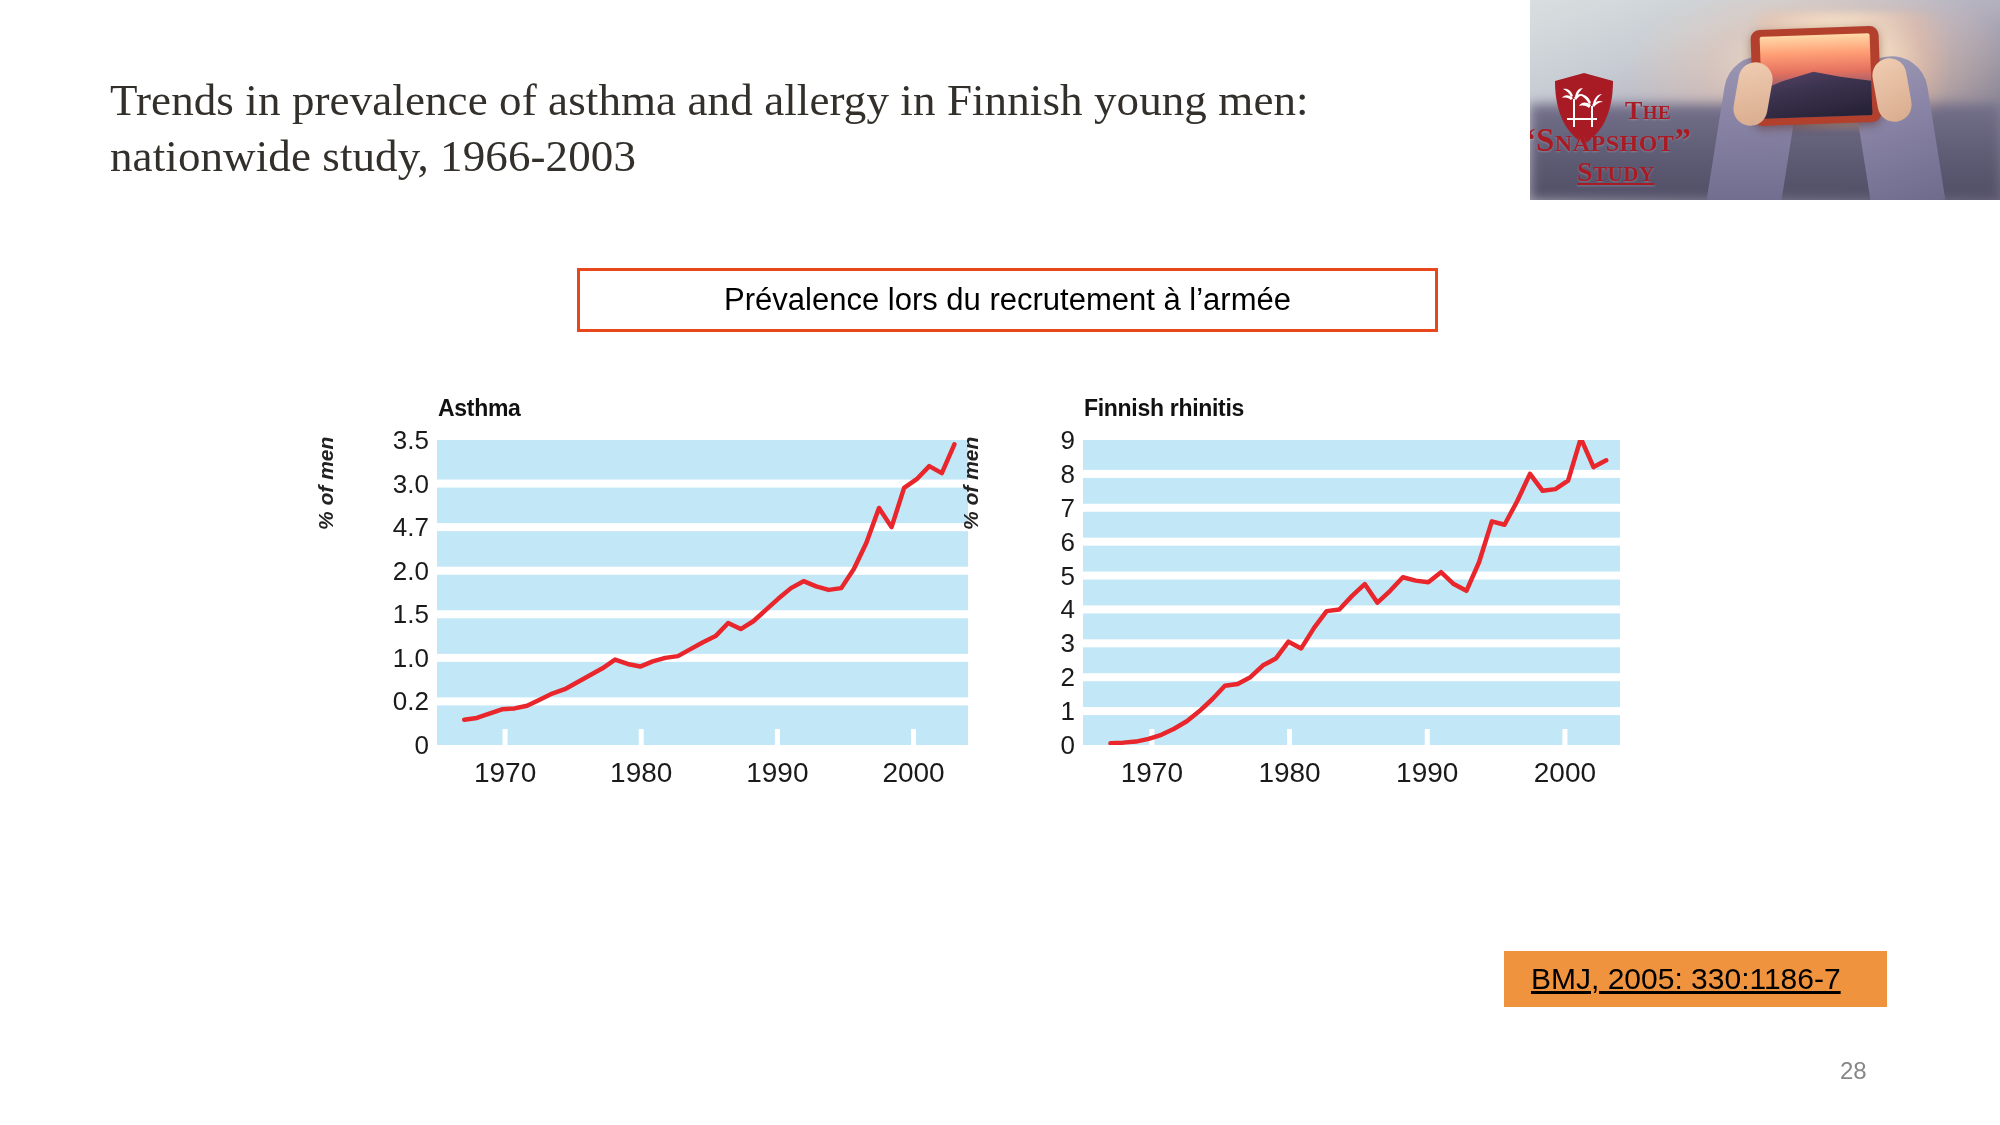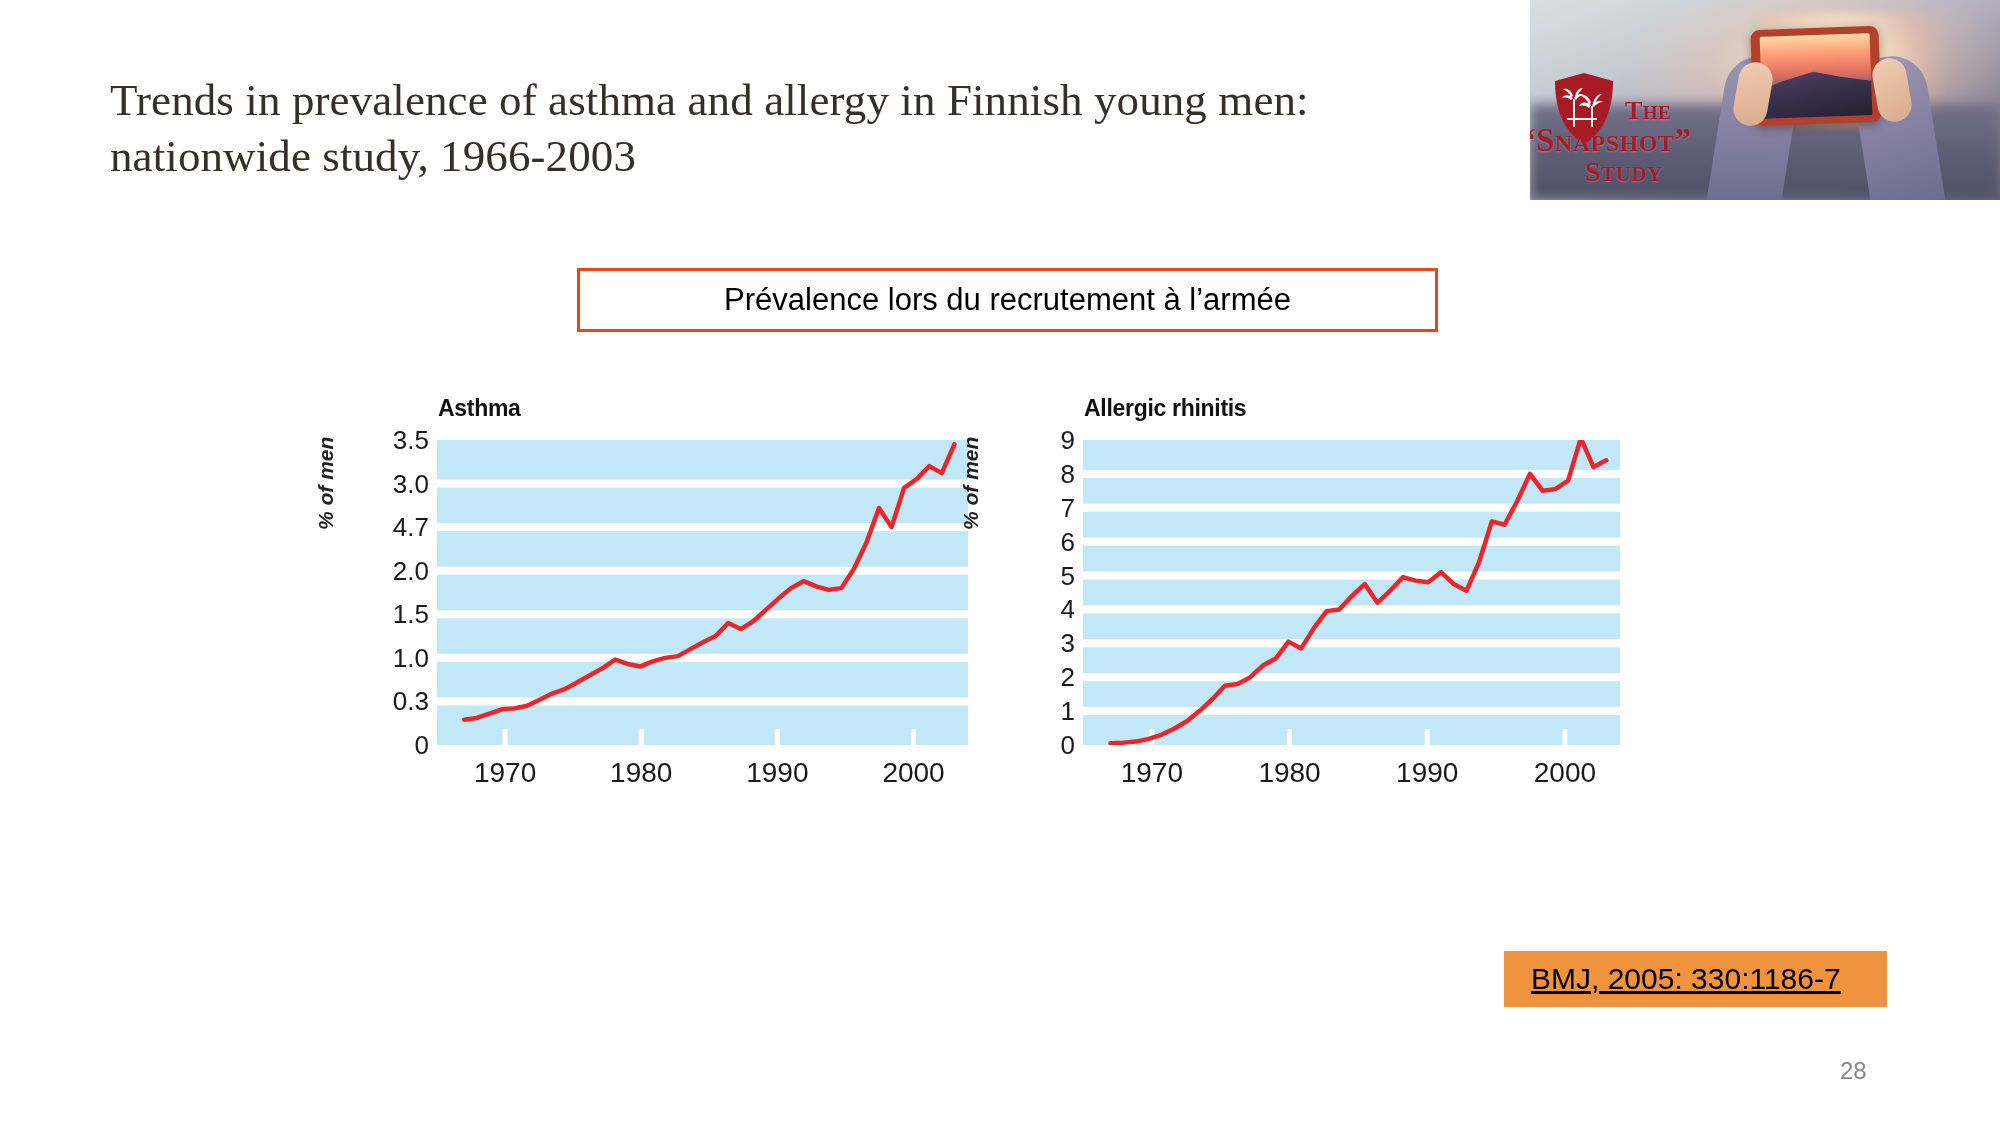--- a/index.html
+++ b/index.html
@@ -91,21 +91,21 @@
     position:absolute;left:0px;top:0px;width:230px;
     color:#a81b24;
     font-family:"Liberation Serif", serif;
     font-weight:700;
     text-shadow:0 1px 2px rgba(255,255,255,.25);
   }
   #brand-image .lt1{position:absolute;left:100px;top:28px;font-size:26px;letter-spacing:.5px;}
   #brand-image .lt1 .sm{font-size:19px;}
   #brand-image .lt2{position:absolute;left:-6px;top:54px;font-size:33px;letter-spacing:.5px;}
   #brand-image .lt2 .sm{font-size:24px;}
-  #brand-image .lt3{position:absolute;left:60px;top:88px;font-size:28px;letter-spacing:.5px;}
+  #brand-image .lt3{position:absolute;left:52px;top:88px;font-size:28px;letter-spacing:.5px;text-decoration:underline;}
   #brand-image .lt3 .sm{font-size:21px;}
 
   
   #callout-box{
     position:absolute;
     left:577px; top:268px;
     width:855px; height:58px;
     border:3px solid #e8461b;
     background:#ffffff;
     display:flex;align-items:center;justify-content:center;
@@ -256,38 +256,38 @@
             <rect x="65.57692307692307" y="289" width="5" height="16" fill="#ffffff"></rect>
             <rect x="201.73076923076925" y="289" width="5" height="16" fill="#ffffff"></rect>
             <rect x="337.8846153846154" y="289" width="5" height="16" fill="#ffffff"></rect>
             <rect x="474.03846153846155" y="289" width="5" height="16" fill="#ffffff"></rect>
           </g>
         <polyline id="asthma-line" fill="none" stroke="#e8262b" stroke-width="4.5" stroke-linejoin="round" stroke-linecap="round" vector-effect="non-scaling-stroke" points="27.23,279.73 39.80,277.99 52.37,273.63 64.93,269.27 77.50,268.40 90.07,265.79 102.64,259.69 115.21,253.59 127.78,249.23 140.34,242.26 152.91,235.29 165.48,228.31 178.05,219.60 190.62,223.96 203.18,226.57 215.75,221.34 228.32,217.86 240.89,216.11 253.46,209.14 266.02,202.17 278.59,196.07 291.16,183.00 303.73,189.10 316.30,181.26 328.86,169.93 341.43,158.60 354.00,148.14 366.57,141.17 379.14,146.40 391.70,149.89 404.27,148.14 416.84,128.97 429.41,102.83 441.98,67.97 454.54,87.14 467.11,47.93 479.68,39.21 492.25,26.14 504.82,33.11 517.38,4.36"></polyline>
       </svg>
     </div>
     <div id="asthma-yticks">
         <div class="ytick" style="left: 27px; width: 72px; top: 350px;">0</div>
-        <div class="ytick" style="left: 27px; width: 72px; top: 306.429px;">0.3</div>
+        <div class="ytick" style="left: 27px; width: 72px; top: 306.429px;">0.2</div>
         <div class="ytick" style="left: 27px; width: 72px; top: 262.857px;">1.0</div>
         <div class="ytick" style="left: 27px; width: 72px; top: 219.286px;">1.5</div>
         <div class="ytick" style="left: 27px; width: 72px; top: 175.714px;">2.0</div>
         <div class="ytick" style="left: 27px; width: 72px; top: 132.143px;">4.7</div>
         <div class="ytick" style="left: 27px; width: 72px; top: 88.5714px;">3.0</div>
         <div class="ytick" style="left: 27px; width: 72px; top: 45px;">3.5</div>
       </div>
     <div id="asthma-xticklabels">
         <div class="xtick" style="left: 175.077px; top: 362px;">1970</div>
         <div class="xtick" style="left: 311.231px; top: 362px;">1980</div>
         <div class="xtick" style="left: 447.385px; top: 362px;">1990</div>
         <div class="xtick" style="left: 583.538px; top: 362px;">2000</div>
       </div>
   </div>
 
   <div class="figure" id="fig-rhinitis">
-    <div class="fig-title">Allergic rhinitis</div>
+    <div class="fig-title">Finnish rhinitis</div>
     <div class="axis-title">% of men</div>
     <div class="plot">
       <svg viewBox="0 0 537 305" preserveAspectRatio="none">
         <g id="rhinitis-grid">
             <rect x="0" y="267.1111111111111" width="537" height="8" fill="#ffffff"></rect>
             <rect x="0" y="233.22222222222223" width="537" height="8" fill="#ffffff"></rect>
             <rect x="0" y="199.33333333333334" width="537" height="8" fill="#ffffff"></rect>
             <rect x="0" y="165.44444444444446" width="537" height="8" fill="#ffffff"></rect>
             <rect x="0" y="131.55555555555554" width="537" height="8" fill="#ffffff"></rect>
             <rect x="0" y="97.66666666666669" width="537" height="8" fill="#ffffff"></rect>

